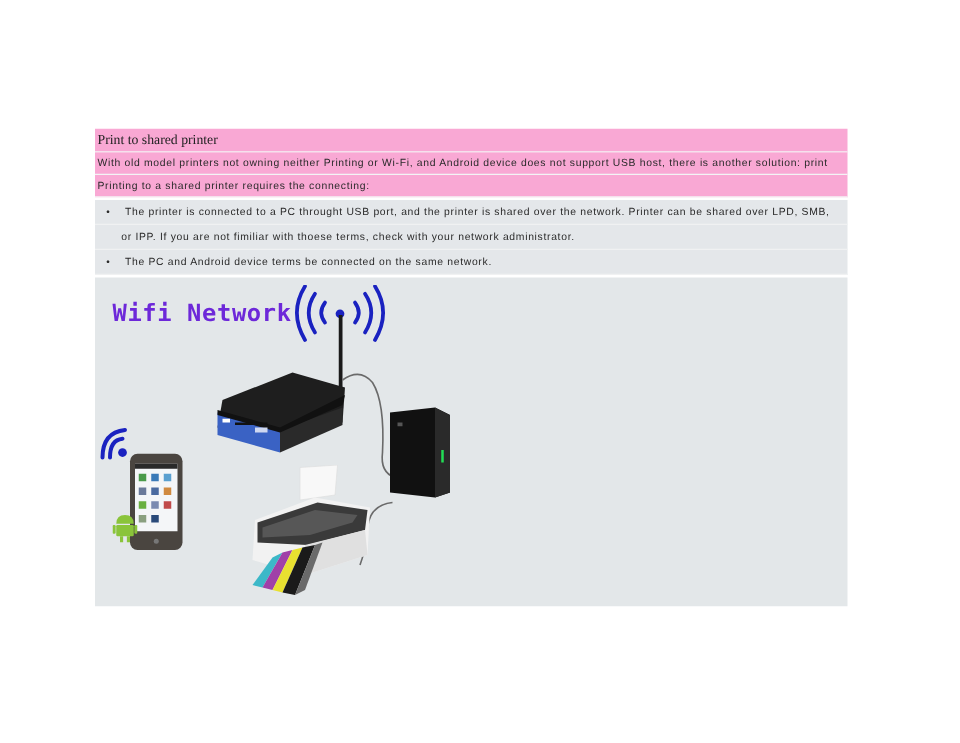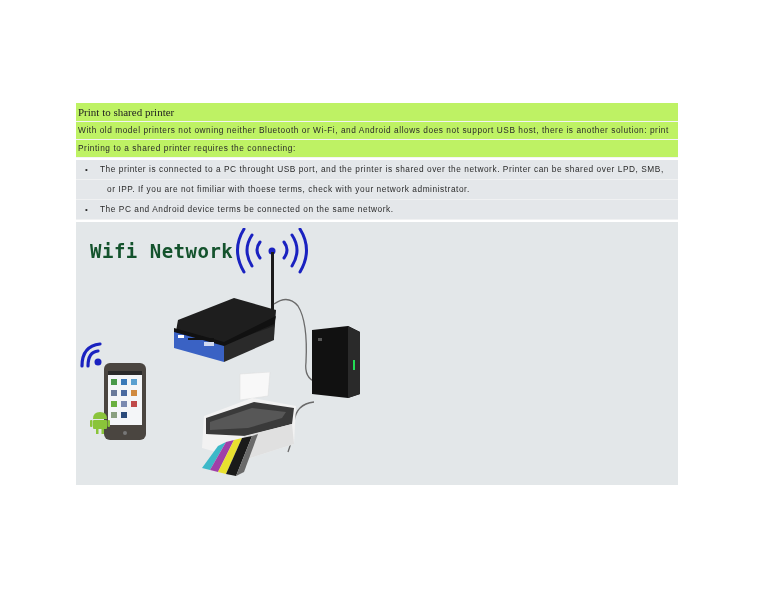--- a/index.html
+++ b/index.html
@@ -1,36 +1,36 @@
 <!DOCTYPE html>
 <html><head>
   <meta charset="utf-8">
   <style>
     html, body { margin: 0; padding: 0; background: #ffffff; }
     body { width: 768px; height: 594px; position: relative; overflow: hidden; font-family: "Liberation Sans", sans-serif; }
     .doc { position: absolute; left: 76px; top: 103px; width: 602px; }
-    .row { background: #bef264; color: #2a2a2a; font-size: 8.3px; letter-spacing: 0.55px; line-height: 19px; padding-left: 2px; border-bottom: 1px solid #f3f4f5; box-sizing: border-box; white-space: nowrap; overflow: hidden; }
+    .row { background: #f9a8d4; color: #2a2a2a; font-size: 8.3px; letter-spacing: 0.55px; line-height: 19px; padding-left: 2px; border-bottom: 1px solid #f3f4f5; box-sizing: border-box; white-space: nowrap; overflow: hidden; }
     .row.title { font-family: "Liberation Serif", serif; font-size: 11px; letter-spacing: 0; height: 19px; line-height: 18px; color: #222; }
     .row.p { height: 18px; line-height: 17px; }
     .gap { height: 2px; background: #ffffff; }
     .bullets { background: #e4e7ea; }
     .brow { position: relative; font-size: 8.3px; letter-spacing: 0.55px; color: #2a2a2a; height: 19px; line-height: 19px; border-bottom: 1px solid #f0f1f2; white-space: nowrap; overflow: hidden; }
     .brow .dot { position: absolute; left: 9px; top: 0; font-size: 8px; }
     .brow .txt { position: absolute; left: 24px; }
-    .brow.cont .txt { left: 31px; }
+    .brow.cont .txt { left: 21px; }
     .figure { position: relative; background: #e3e7e9; height: 263px; margin-top: 2px; }
-    .wifi-label { position: absolute; left: 14px; top: 18px; font-family: "DejaVu Sans Mono", monospace; font-weight: bold; font-size: 19px; color: #14532d; letter-spacing: 0.5px; }
+    .wifi-label { position: absolute; left: 14px; top: 18px; font-family: "DejaVu Sans Mono", monospace; font-weight: bold; font-size: 19px; color: #6d28d9; letter-spacing: 0.5px; }
     .abs { position: absolute; }
   </style>
 </head>
 <body>
 
 <div class="doc">
   <div class="row title">Print to shared printer</div>
-  <div class="row p">With old model printers not owning neither Bluetooth or Wi-Fi, and Android allows does not support USB host, there is another solution: print</div>
+  <div class="row p">With old model printers not owning neither Printing or Wi-Fi, and Android device does not support USB host, there is another solution: print</div>
   <div class="row p">Printing to a shared printer requires the connecting:</div>
   <div class="gap"></div>
   <div class="bullets">
     <div class="brow">
       <span class="dot">•</span>
       <span class="txt">The printer is connected to a PC throught USB port, and the printer is shared over the network. Printer can be shared over LPD, SMB,</span>
     </div>
     <div class="brow cont">
       <span class="txt">or IPP. If you are not fimiliar with thoese terms, check with your network administrator.</span>
     </div>

